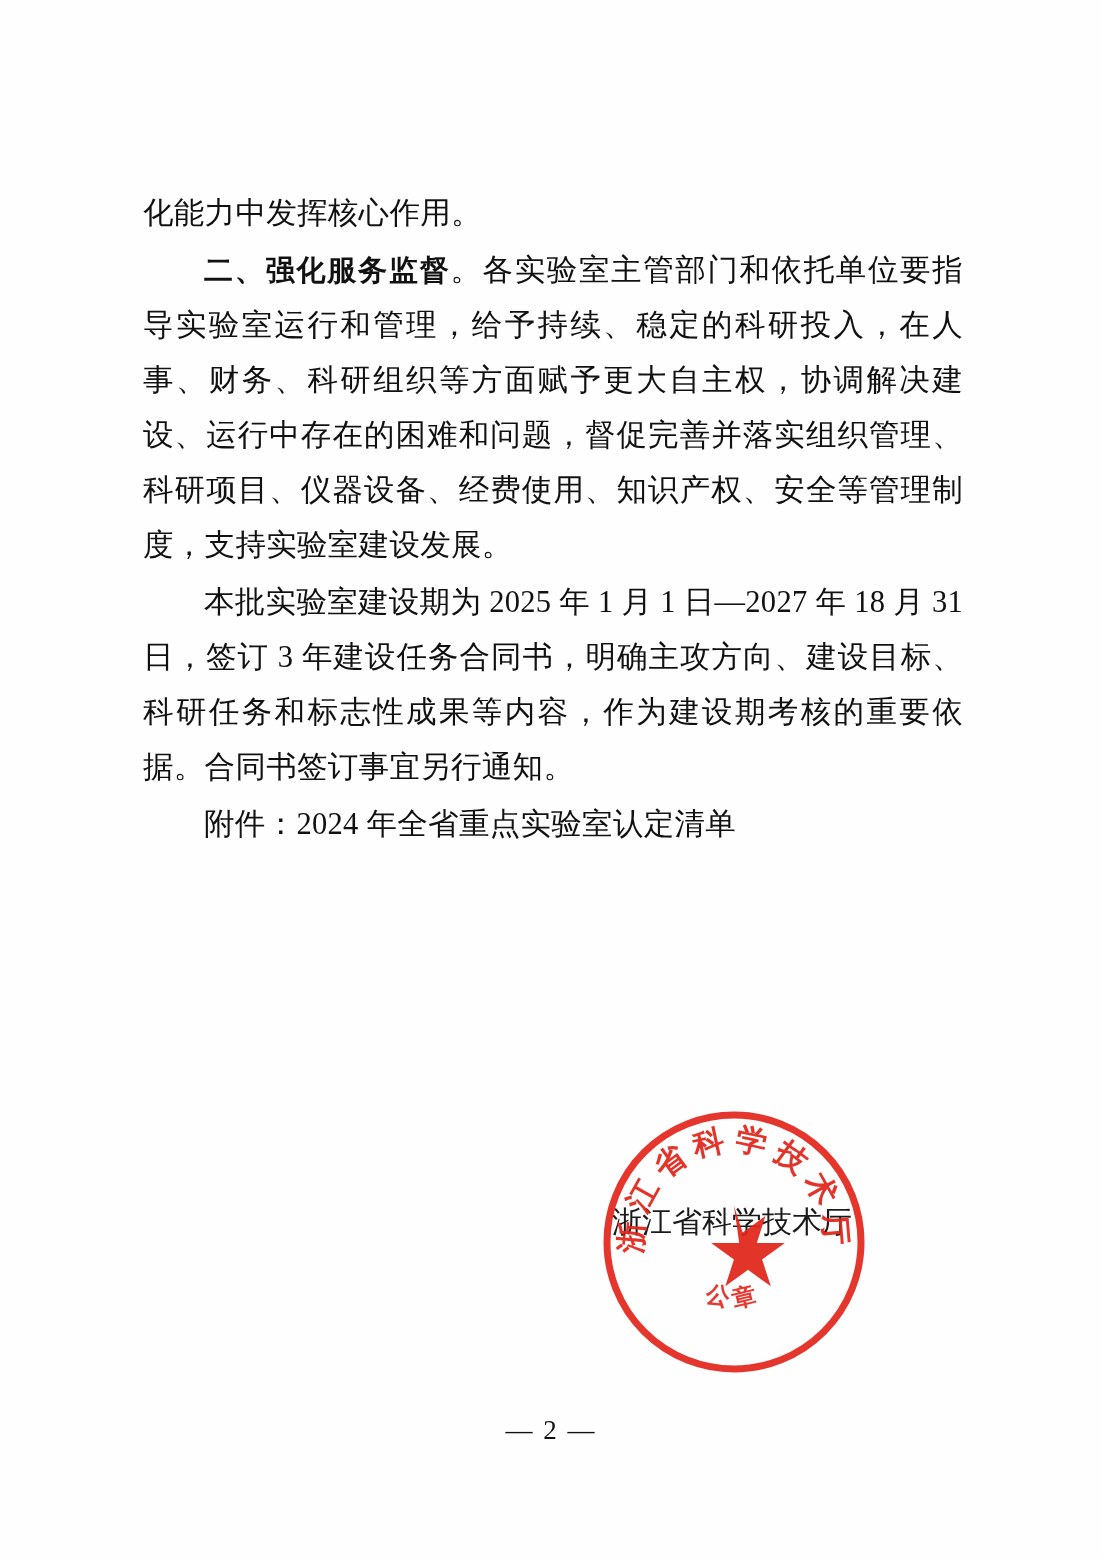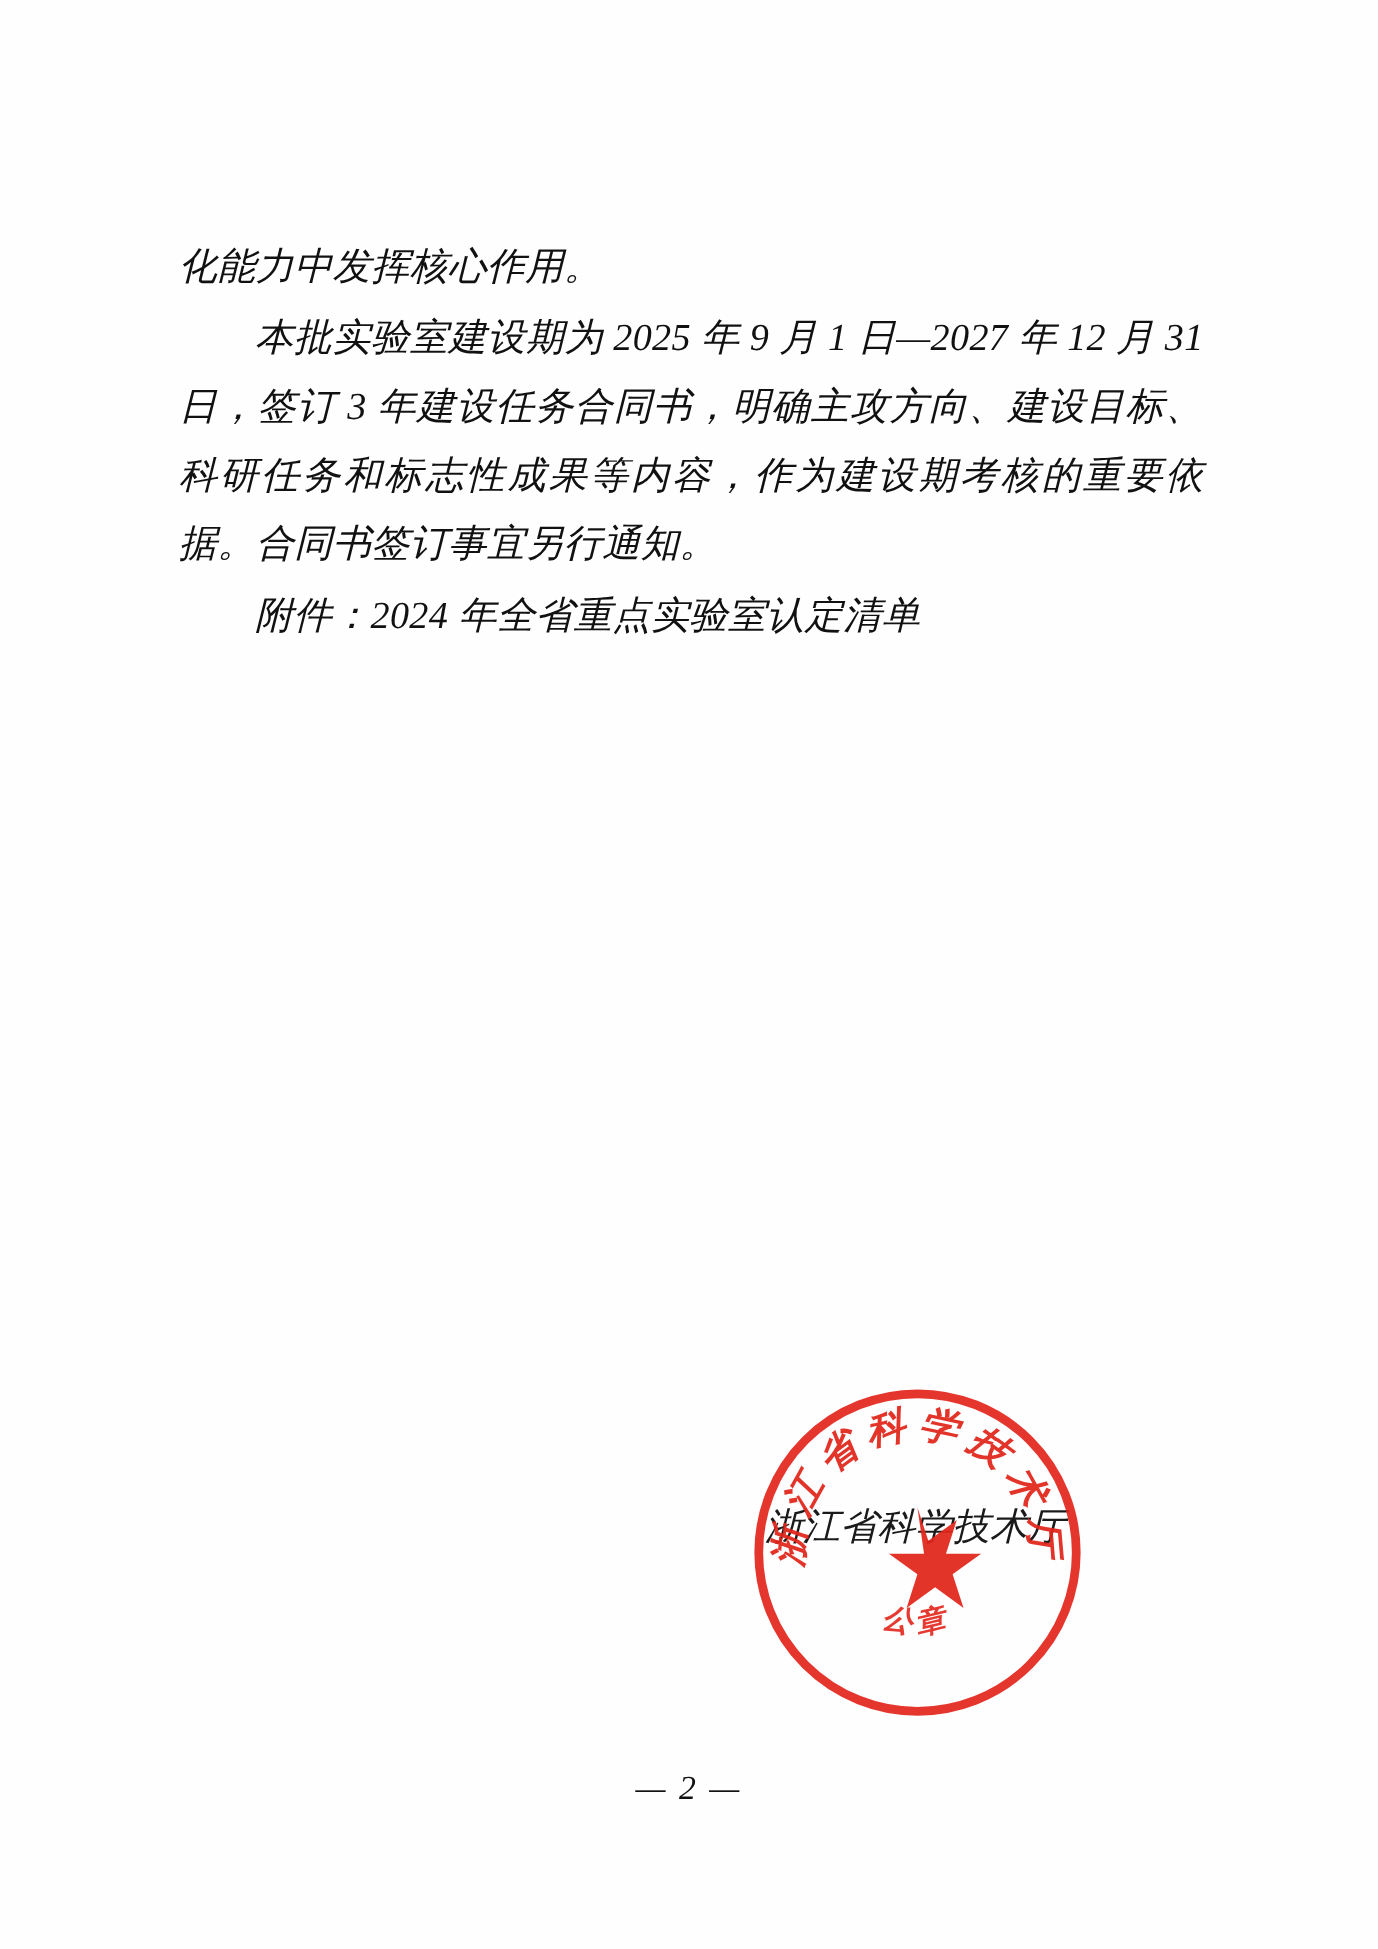--- a/index.html
+++ b/index.html
@@ -14,21 +14,20 @@
     font-family: "Liberation Serif", "DejaVu Serif", serif;
     color: #111111;
     overflow: hidden;
   }
   .page {
     position: absolute;
     left: 0; top: 0;
     width: 1102px;
     height: 1559px;
     background: #fefefe;
-    font-style: italic;
   }
   .body-area {
     position: absolute;
     left: 143px;
     top: 186px;
     width: 820px;
   }
   p.para {
     margin: 0 0 2px 0;
     font-size: 30.5px;
@@ -92,24 +91,27 @@
 <body>
 
 <div class="page">
 
   <div class="body-area">
 
     <p class="para">
       <span>化能力中发挥核心作用。</span>
     </p>
 
+    <p class="para indent">
+      <span class="hd">二、强化服务监督</span><span>。各实验室主管部门和依托单位要指导实验室运行和管理，给予持续、稳定的科研投入，在人事、财务、科研组织等方面赋予更大自主权，协调解决建设、运行中存在的困难和问题，督促完善并落实组织管理、科研项目、仪器设备、经费使用、知识产权、安全等管理制度，支持实验室建设发展。</span>
+    </p>
 
 
     <p class="para indent">
-      <span>本批实验室建设期为 2025 年 9 月 1 日—2027 年 12 月 31 日，签订 3 年建设任务合同书，明确主攻方向、建设目标、科研任务和标志性成果等内容，作为建设期考核的重要依据。合同书签订事宜另行通知。</span>
+      <span>本批实验室建设期为 2025 年 1 月 1 日—2027 年 18 月 31 日，签订 3 年建设任务合同书，明确主攻方向、建设目标、科研任务和标志性成果等内容，作为建设期考核的重要依据。合同书签订事宜另行通知。</span>
     </p>
 
     <p class="para attach">附件：2024 年全省重点实验室认定清单</p>
 
   </div>
 
   <div class="sign-block">
     <div class="sign-line">浙江省科学技术厅</div>
   </div>
 

